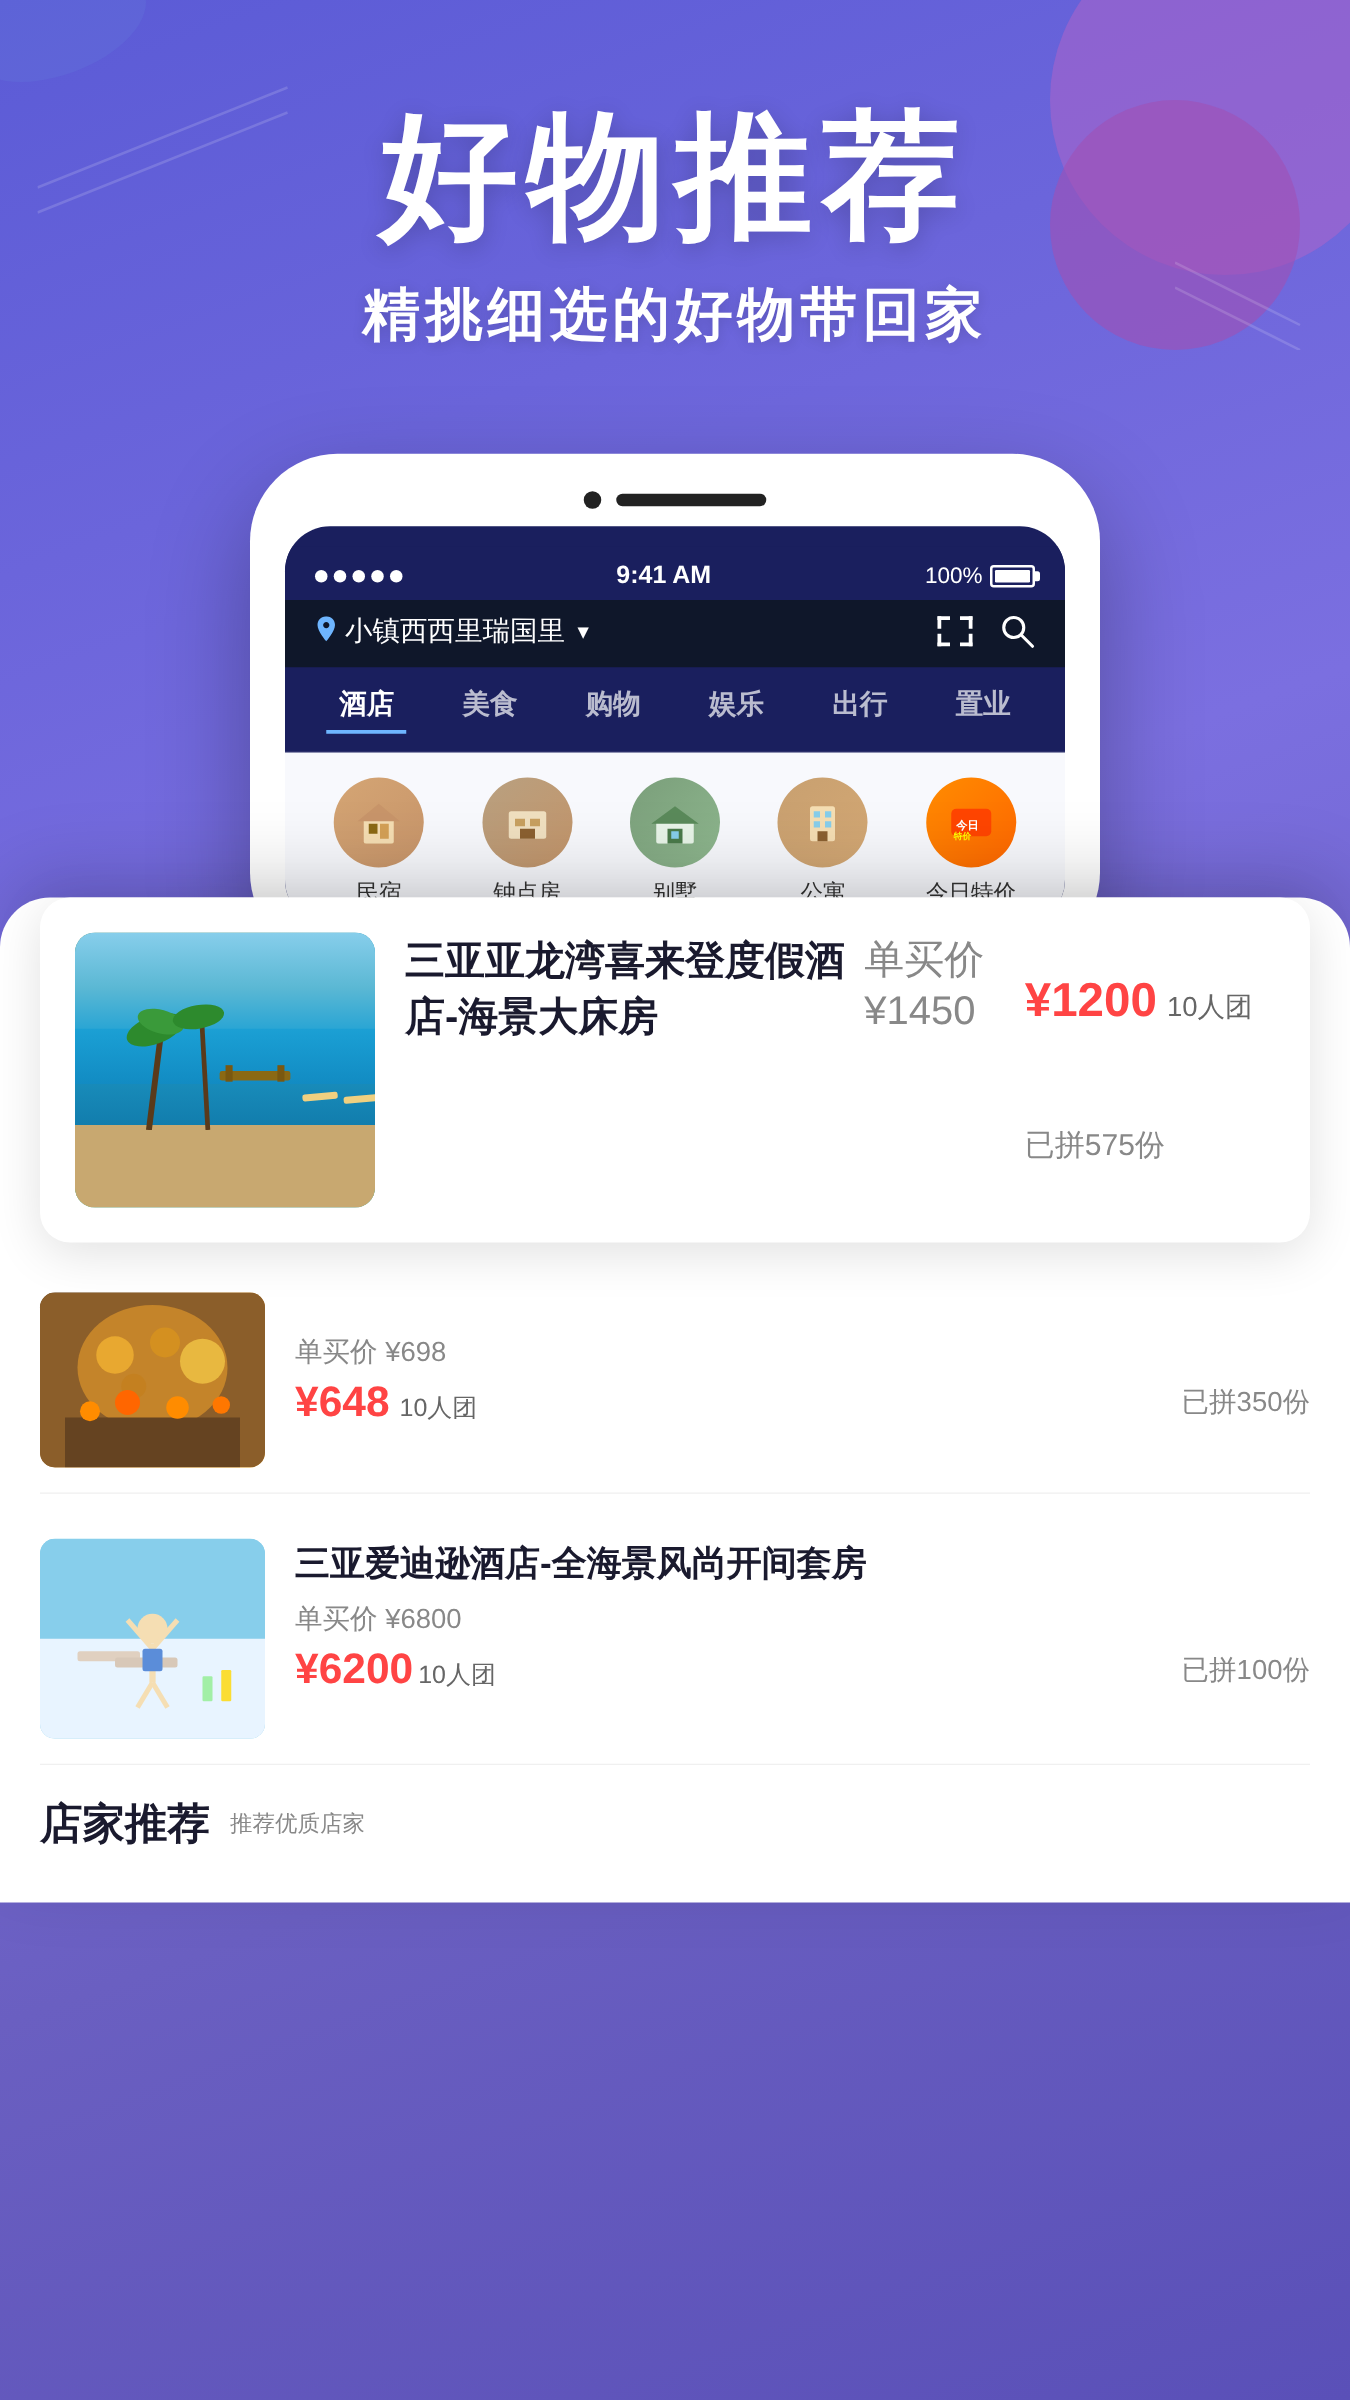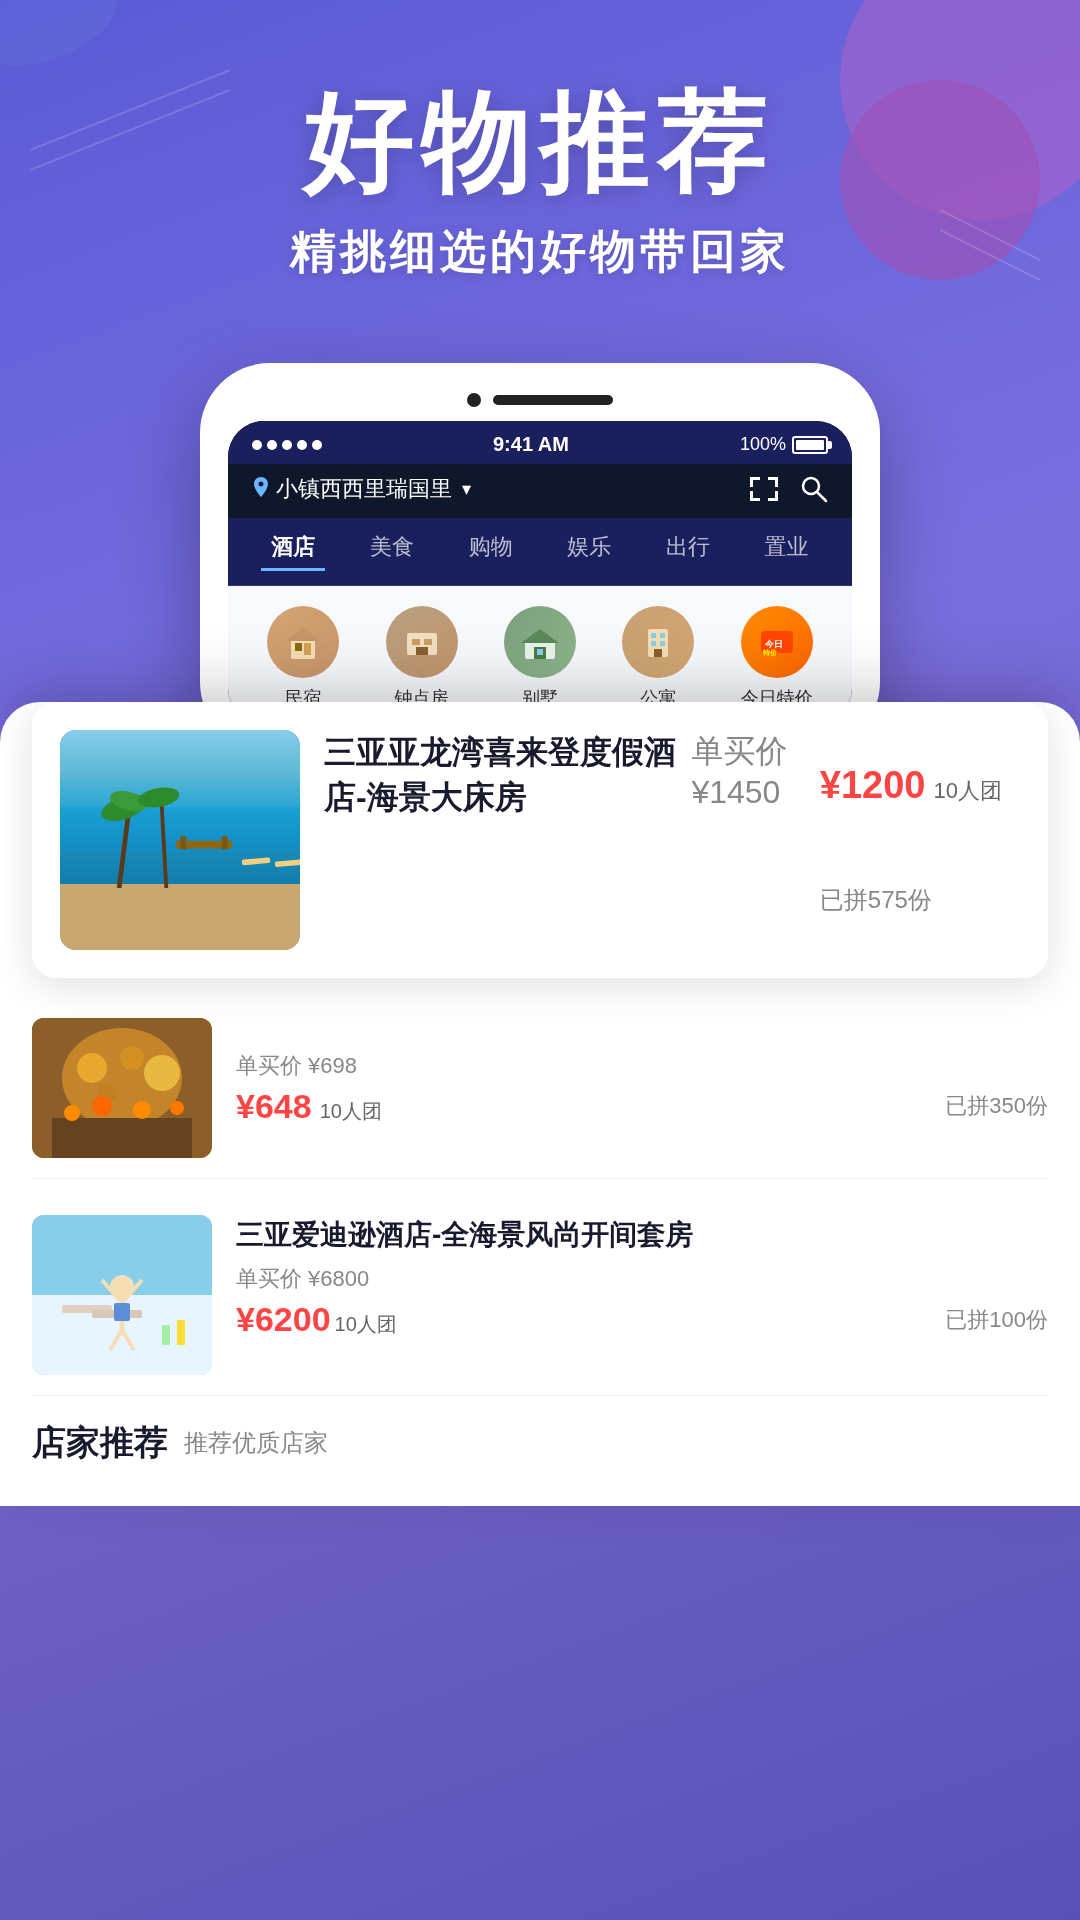--- a/index.html
+++ b/index.html
@@ -109,20 +109,21 @@
     }
     
     .status-bar {
       background: #1a1f5e;
       display: flex;
       justify-content: space-between;
       align-items: center;
       padding: 12px 24px 8px;
       color: #fff;
       font-size: 20px;
+      margin-top: 16px;
     }
     .status-dots {
       display: flex; gap: 5px;
     }
     .status-dot {
       width: 10px; height: 10px;
       background: #fff;
       border-radius: 50%;
     }
     .status-time { font-size: 20px; font-weight: 600; }
@@ -186,20 +187,21 @@
       display: flex;
       justify-content: space-around;
       padding: 8px 16px 14px;
       border-bottom: 1px solid rgba(255,255,255,0.1);
     }
     .nav-tab {
       color: rgba(255,255,255,0.7);
       font-size: 22px;
       padding: 6px 10px;
       cursor: pointer;
+      font-weight: bold;
     }
     .nav-tab.active {
       color: #fff;
       border-bottom: 3px solid #6eb5ff;
       font-weight: 700;
     }
 
     
     .categories {
       background: #f8f9fd;
@@ -446,21 +448,21 @@
       display: flex;
       align-items: center;
       gap: 16px;
     }
     .shop-title {
       font-size: 34px;
       font-weight: 900;
       color: #1a1a2e;
     }
     .shop-subtitle {
-      font-size: 24px;
+      font-size: 18px;
       color: #888;
     }
 
     
     .deco-svg {
       position: absolute;
       opacity: 0.15;
     }
   </style>
 </head>

